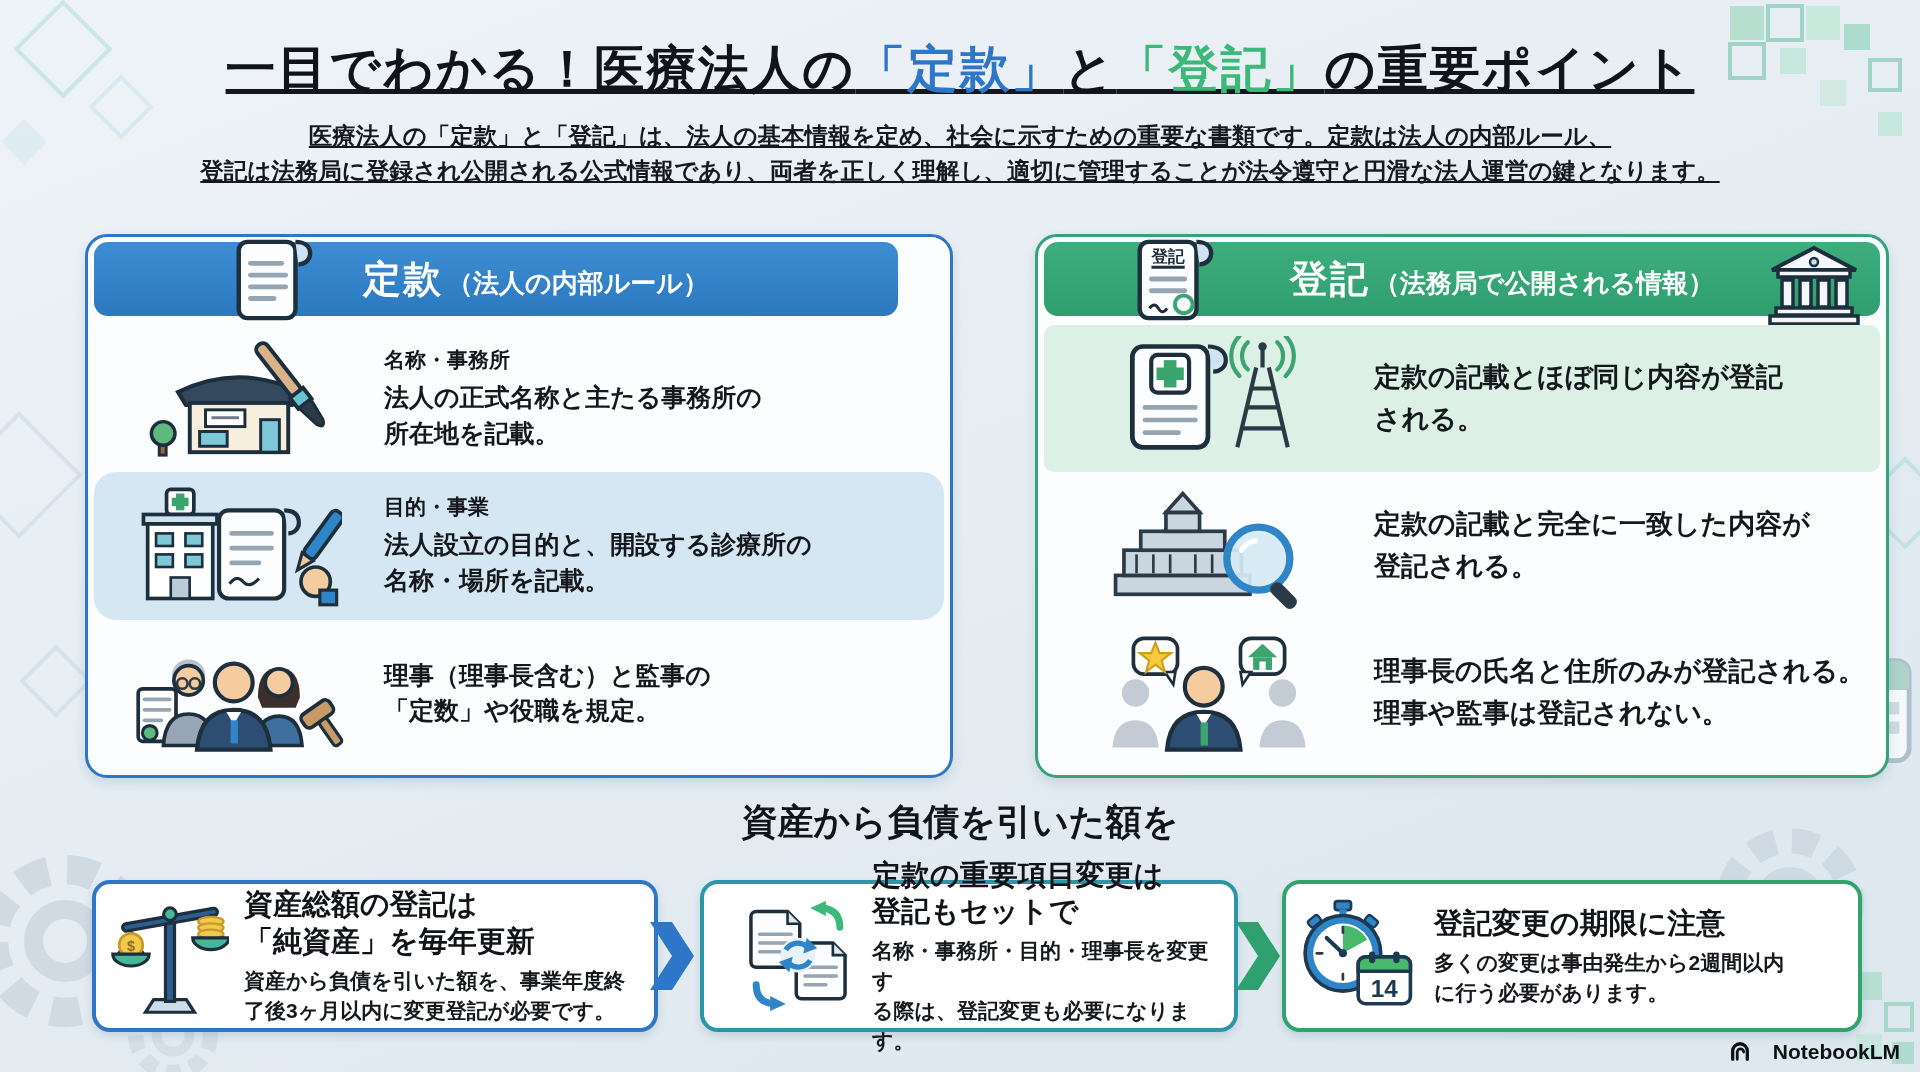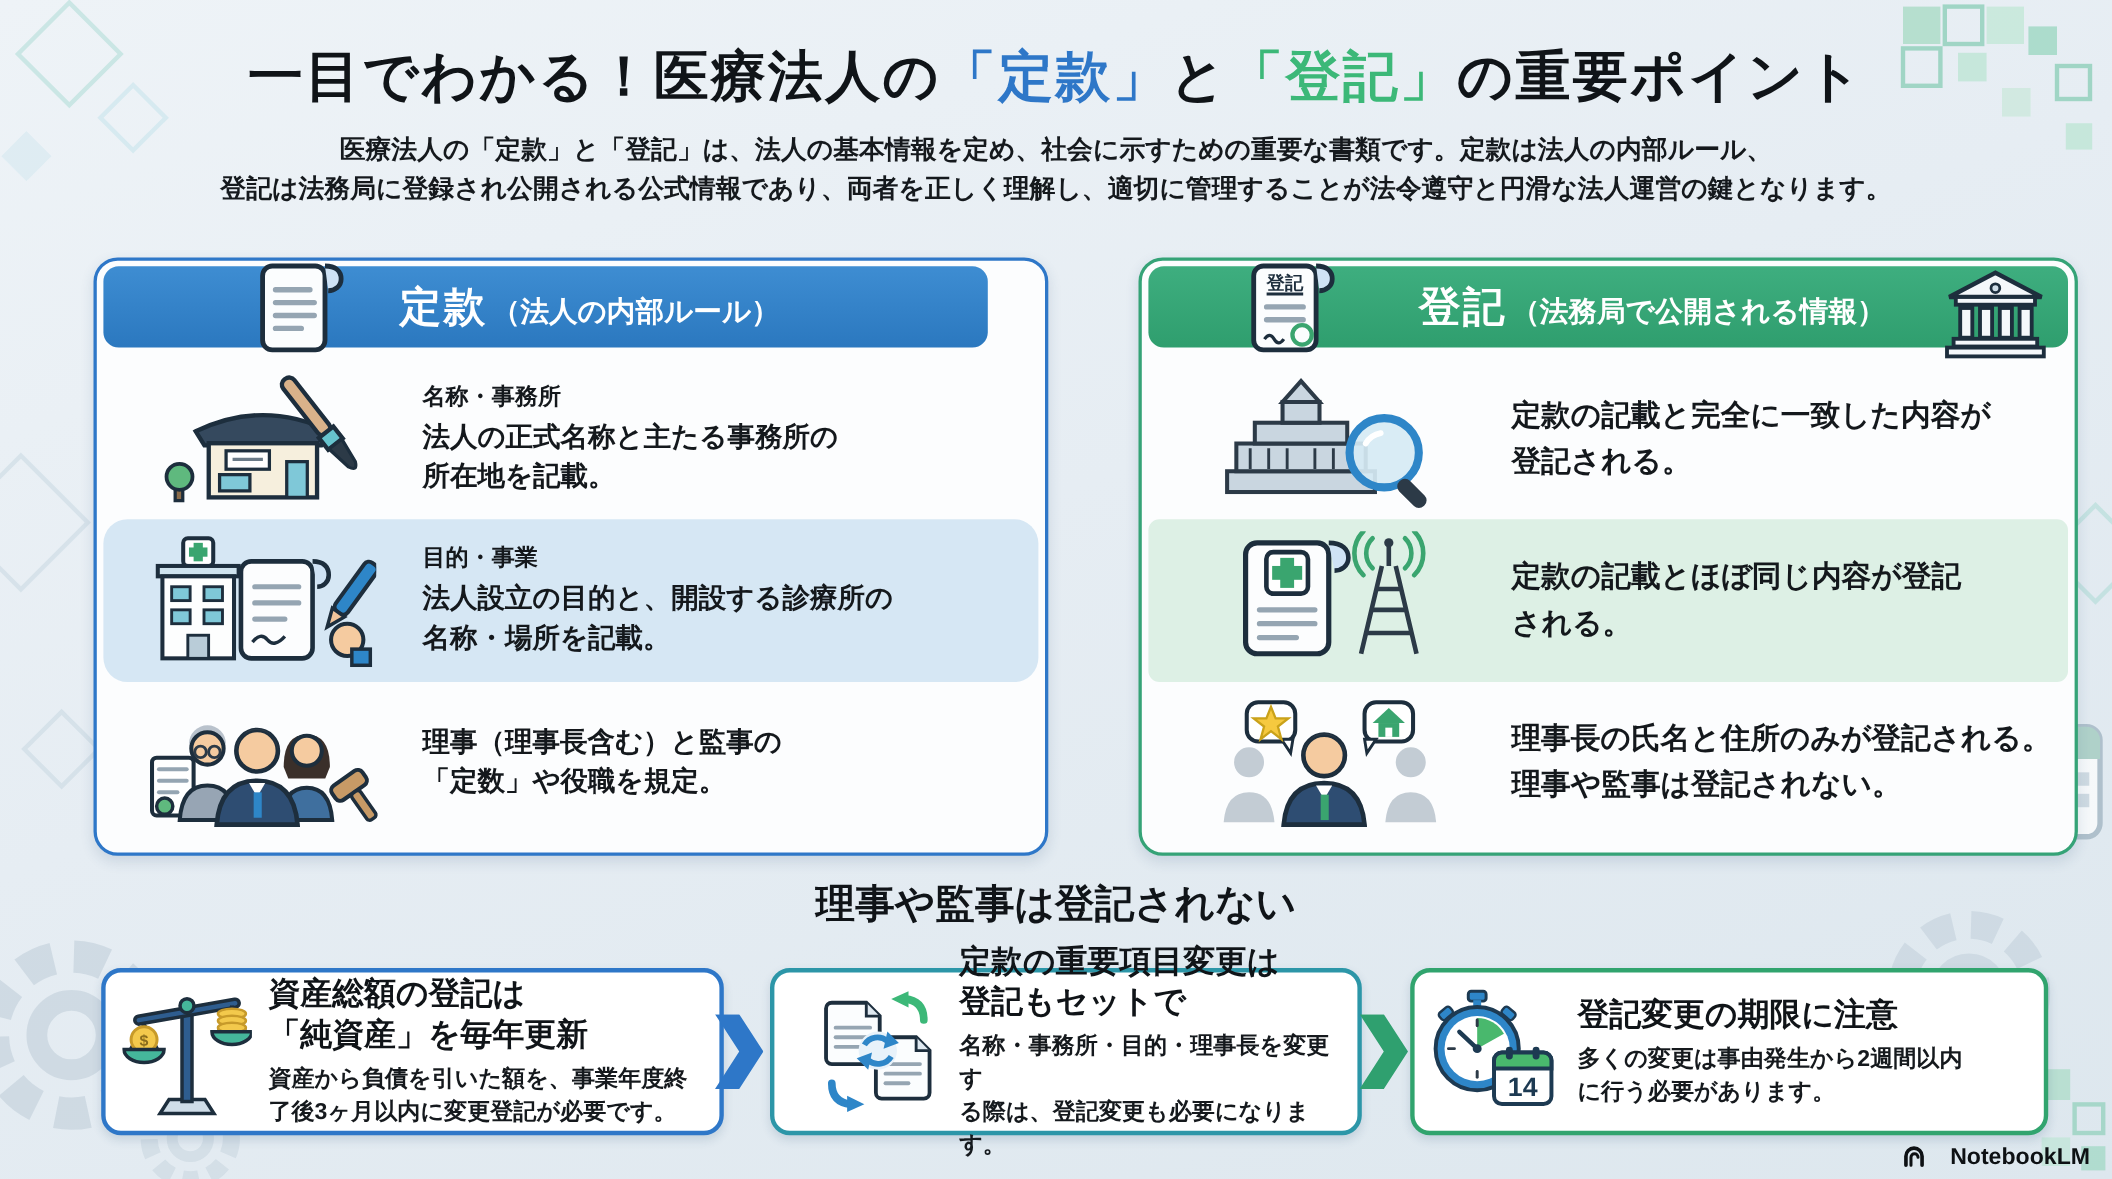--- a/index.html
+++ b/index.html
@@ -7,21 +7,21 @@
     position:relative;width:1920px;height:1072px;overflow:hidden;
     background:linear-gradient(160deg,#eef3f7 0%,#e6edf3 45%,#dde7ee 100%);
     font-family:"Liberation Sans","DejaVu Sans",sans-serif;color:#14181c;
   }
   
   .dec{position:absolute;z-index:0;pointer-events:none;}
   .dec-diamond{border:4px solid #9fd6cf;transform:rotate(45deg);opacity:.45;}
   .dec-diamond.fill{background:#cfe6ef;border-color:#cfe6ef;}
   .dec-diamond.gray{border-color:#c2d3de;}
   
-  .title-wrap{position:absolute;top:36px;left:0;right:0;text-align:center;z-index:2;}
+  .title-wrap{position:absolute;top:36px;left:0;right:0;text-align:center;z-index:2;text-decoration:underline;}
   .main-title{margin:0;font-size:50px;font-weight:800;letter-spacing:2px;color:#101418;}
   .t-blue{color:#2e77c8;}
   .t-green{color:#3cb878;}
   .subtitle{margin:16px 0 0;font-size:23.5px;font-weight:700;line-height:1.5;color:#15191d;}
   
   .panel{position:absolute;top:234px;height:538px;background:#fcfdfe;border-radius:22px;z-index:2;
          box-shadow:0 5px 12px rgba(40,80,120,.14);}
   .panel-teikan{left:85px;width:862px;border:3.5px solid #2e77c8;}
   .panel-touki{left:1035px;width:848px;border:3.5px solid #35a377;}
   .panel-head{position:absolute;top:5px;left:6px;height:74px;border-radius:14px;
@@ -273,49 +273,20 @@
         <rect x="34" y="36" width="11" height="27" fill="#f4f7fa" stroke="#1d2e3d" stroke-width="3.5"></rect>
         <rect x="52" y="36" width="11" height="27" fill="#f4f7fa" stroke="#1d2e3d" stroke-width="3.5"></rect>
         <rect x="70" y="36" width="11" height="27" fill="#f4f7fa" stroke="#1d2e3d" stroke-width="3.5"></rect>
         <rect x="10" y="64" width="76" height="7" fill="#f4f7fa" stroke="#1d2e3d" stroke-width="3.5"></rect>
         <rect x="4" y="72" width="88" height="8" fill="#f4f7fa" stroke="#1d2e3d" stroke-width="3.5"></rect>
       </svg>
     </div>
 
     <div class="rows">
 
-      <div class="row">
-        <div class="row-icon">
-          <svg width="220" height="126" viewBox="0 0 190 120">
-            <g fill="#c9d6e0" stroke="#2c3a47" stroke-width="3.5">
-              <rect x="6" y="88" width="128" height="18"></rect>
-              <rect x="14" y="64" width="112" height="24"></rect>
-              <rect x="30" y="46" width="80" height="18"></rect>
-              <rect x="54" y="28" width="32" height="18"></rect>
-              <polygon points="54,28 86,28 70,10"></polygon>
-            </g>
-            <g stroke="#2c3a47" stroke-width="2.5">
-              <line x1="26" y1="68" x2="26" y2="86"></line>
-                <line x1="42" y1="68" x2="42" y2="86"></line>
-                <line x1="58" y1="68" x2="58" y2="86"></line>
-              <line x1="82" y1="68" x2="82" y2="86"></line>
-                <line x1="98" y1="68" x2="98" y2="86"></line>
-                <line x1="114" y1="68" x2="114" y2="86"></line>
-            </g>
-            <circle cx="142" cy="72" r="30" fill="rgba(214,234,244,0.92)" stroke="#2e86c8" stroke-width="7"></circle>
-            <path d="M126 64 a19 19 0 0 1 13 -9" stroke="#ffffff" stroke-width="5" fill="none" stroke-linecap="round"></path>
-            <rect x="160" y="92" width="30" height="13" rx="6" transform="rotate(45 160 92)" fill="#2c3a47"></rect>
-          </svg>
-        </div>
-        <div class="row-text">
-          <div class="right-body">定款の記載と完全に一致した内容が
-登記される。</div>
-        </div>
-      </div>
-
       <div class="row row-hl-green">
         <div class="row-icon">
           <svg width="210" height="126" viewBox="0 0 190 120">
             <rect x="22" y="10" width="72" height="96" rx="10" fill="#fcfdfe" stroke="#1d2e3d" stroke-width="4.5"></rect>
             <path d="M94 10 c12 0 17 6 17 13 c0 7 -6 11 -12 11" fill="#cfe3f5" stroke="#1d2e3d" stroke-width="4"></path>
             <rect x="40" y="18" width="36" height="36" rx="6" fill="#ffffff" stroke="#1d2e3d" stroke-width="4"></rect>
             <rect x="52" y="23" width="12" height="26" fill="#3aa56f"></rect>
               <rect x="45" y="30" width="26" height="12" fill="#3aa56f"></rect>
             <g stroke="#95a5b2" stroke-width="4.5" stroke-linecap="round">
               <line x1="34" y1="68" x2="82" y2="68"></line>
@@ -332,20 +303,49 @@
               <path d="M132 32 a18 18 0 0 1 0 -26"></path>
               <path d="M124 38 a27 27 0 0 1 0 -38"></path>
               <path d="M160 32 a18 18 0 0 0 0 -26"></path>
               <path d="M168 38 a27 27 0 0 0 0 -38"></path>
             </g>
           </svg>
         </div>
         <div class="row-text">
           <div class="right-body">定款の記載とほぼ同じ内容が登記
 される。</div>
+        </div>
+      </div>
+
+      <div class="row">
+        <div class="row-icon">
+          <svg width="220" height="126" viewBox="0 0 190 120">
+            <g fill="#c9d6e0" stroke="#2c3a47" stroke-width="3.5">
+              <rect x="6" y="88" width="128" height="18"></rect>
+              <rect x="14" y="64" width="112" height="24"></rect>
+              <rect x="30" y="46" width="80" height="18"></rect>
+              <rect x="54" y="28" width="32" height="18"></rect>
+              <polygon points="54,28 86,28 70,10"></polygon>
+            </g>
+            <g stroke="#2c3a47" stroke-width="2.5">
+              <line x1="26" y1="68" x2="26" y2="86"></line>
+                <line x1="42" y1="68" x2="42" y2="86"></line>
+                <line x1="58" y1="68" x2="58" y2="86"></line>
+              <line x1="82" y1="68" x2="82" y2="86"></line>
+                <line x1="98" y1="68" x2="98" y2="86"></line>
+                <line x1="114" y1="68" x2="114" y2="86"></line>
+            </g>
+            <circle cx="142" cy="72" r="30" fill="rgba(214,234,244,0.92)" stroke="#2e86c8" stroke-width="7"></circle>
+            <path d="M126 64 a19 19 0 0 1 13 -9" stroke="#ffffff" stroke-width="5" fill="none" stroke-linecap="round"></path>
+            <rect x="160" y="92" width="30" height="13" rx="6" transform="rotate(45 160 92)" fill="#2c3a47"></rect>
+          </svg>
+        </div>
+        <div class="row-text">
+          <div class="right-body">定款の記載と完全に一致した内容が
+登記される。</div>
         </div>
       </div>
 
       <div class="row">
         <div class="row-icon">
           <svg width="216" height="126" viewBox="0 0 200 120">
             <circle cx="30" cy="60" r="13" fill="#c3ccd4"></circle>
             <path d="M8 112 q2 -26 22 -26 q20 0 22 26 z" fill="#c3ccd4"></path>
             <circle cx="170" cy="60" r="13" fill="#c3ccd4"></circle>
             <path d="M148 112 q2 -26 22 -26 q20 0 22 26 z" fill="#c3ccd4"></path>
@@ -365,21 +365,21 @@
           </svg>
         </div>
         <div class="row-text">
           <div class="right-body">理事長の氏名と住所のみが登記される。
 理事や監事は登記されない。</div>
         </div>
       </div>
     </div>
   </section>
 
-  <h2 class="proc-title">理事や監事は登記されない</h2>
+  <h2 class="proc-title">資産から負債を引いた額を</h2>
 
   <div class="pbox pbox1">
     <div class="pbox-icon">
       <svg width="118" height="130" viewBox="0 0 130 140">
         <path d="M38 132 h54 l-9 -14 h-36 z" fill="#cfdde8" stroke="#1d2e3d" stroke-width="3.5"></path>
         <rect x="60" y="28" width="10" height="92" fill="#2e5d8f" stroke="#1d2e3d" stroke-width="3.5"></rect>
         <g transform="rotate(-10 65 30)">
           <rect x="12" y="26" width="106" height="8" rx="4" fill="#2e5d8f" stroke="#1d2e3d" stroke-width="3.5"></rect>
         </g>
         <circle cx="65" cy="24" r="7" fill="#45b79b" stroke="#1d2e3d" stroke-width="3.5"></circle>

